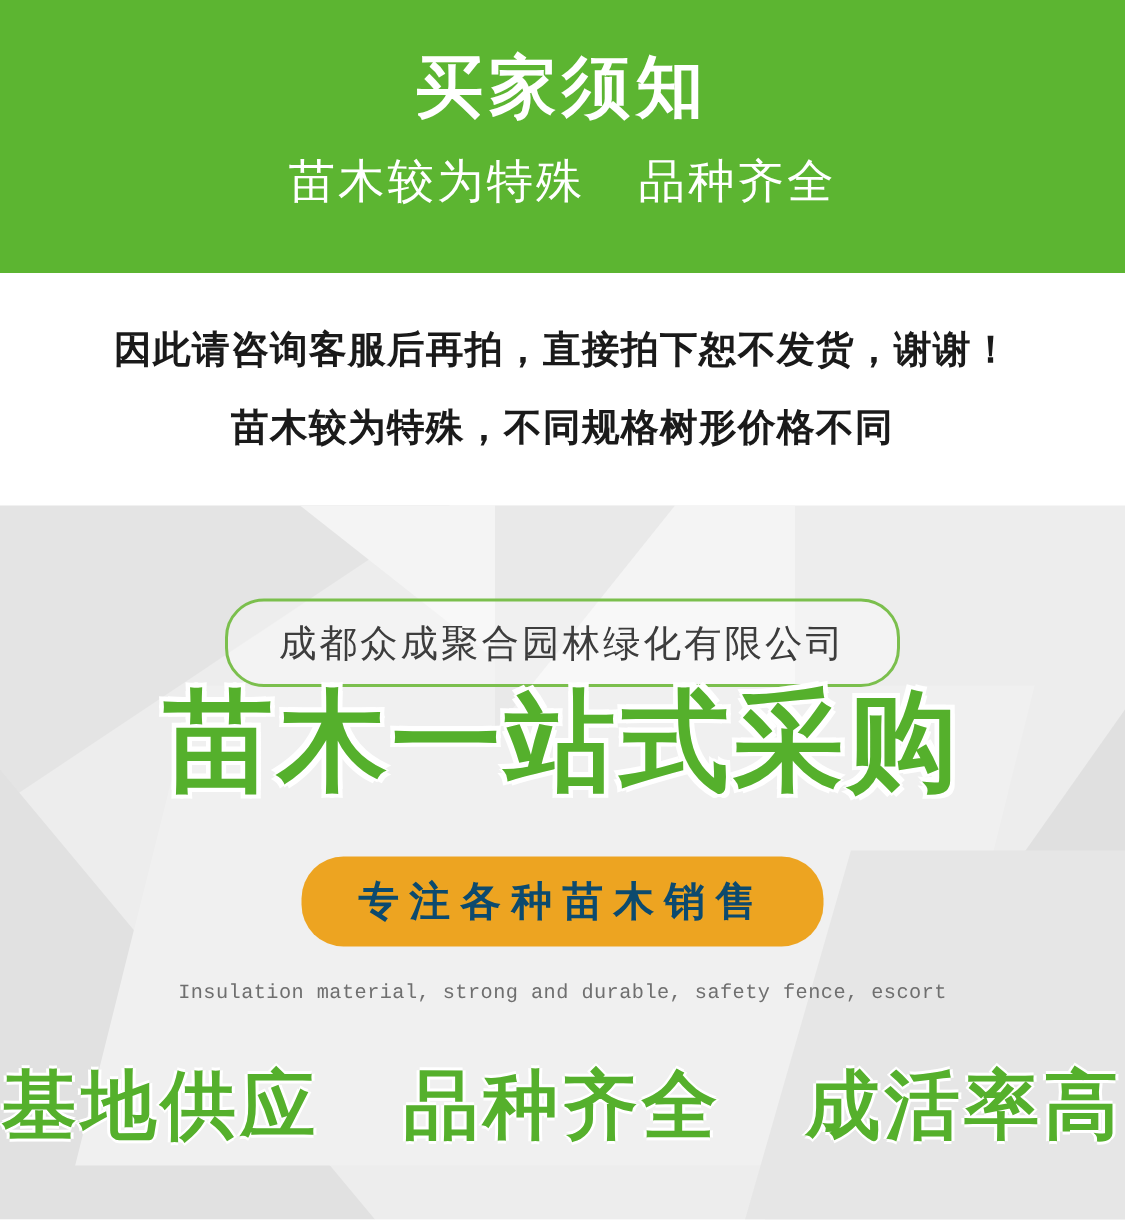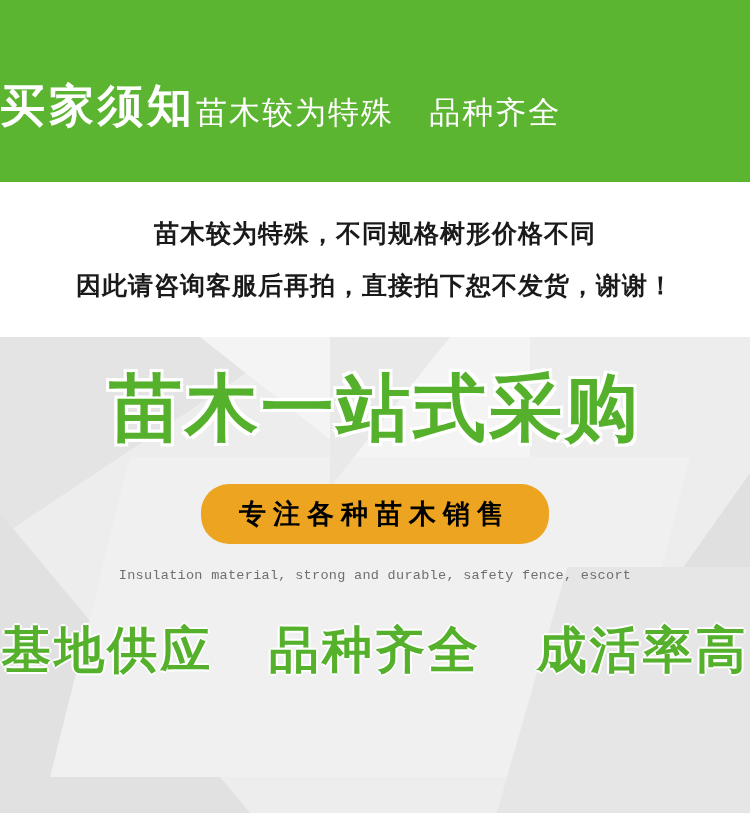--- a/index.html
+++ b/index.html
@@ -10,20 +10,21 @@
     background: #ffffff;
     overflow: hidden;
   }
 
   
   .banner {
     width: 750px;
     height: 182px;
     background: #5cb531;
     display: flex;
+    flex-direction: column;
     align-items: center;
     justify-content: flex-start;
     padding-top: 30px;
   }
   .banner-title {
     color: #ffffff;
     font-size: 45px;
     font-weight: bold;
     letter-spacing: 4px;
     line-height: 1.25;
@@ -118,39 +119,38 @@
     padding: 11px 34px;
     background: rgba(255,255,255,0.35);
   }
   .company-box span {
     font-size: 25px;
     color: #3d3d3d;
     letter-spacing: 2px;
   }
 
   .headline {
-    margin-top: 34px;
     font-size: 73px;
     font-weight: bold;
     color: #55b02c;
     letter-spacing: 3px;
     line-height: 1;
     text-shadow:
       2px 0 0 #ffffff, -2px 0 0 #ffffff, 0 2px 0 #ffffff, 0 -2px 0 #ffffff,
       3px 3px 0 #ffffff, -3px 3px 0 #ffffff, 3px -3px 0 #ffffff, -3px -3px 0 #ffffff;
   }
 
   .pill {
     margin-top: 40px;
     background: #eda421;
     border-radius: 28px;
     padding: 12px 38px;
   }
   .pill span {
-    color: #000000;
+    color: #0c4a6e;
     font-size: 27px;
     font-weight: bold;
     letter-spacing: 7px;
   }
 
   .eng {
     margin-top: 22px;
     text-align: center;
     color: #6f6f6f;
     font-size: 13.5px;
@@ -177,34 +177,37 @@
 <div class="banner">
   <div class="banner-title">买家须知</div>
   <div class="banner-sub">
     <span>苗木较为特殊</span>
     <span class="gap"></span>
     <span>品种齐全</span>
   </div>
 </div>
 
 <div class="notice">
+  <div class="notice-line">因此请咨询客服后再拍，直接拍下恕不发货，谢谢！</div>
   <div class="notice-line">苗木较为特殊，不同规格树形价格不同</div>
-  <div class="notice-line">因此请咨询客服后再拍，直接拍下恕不发货，谢谢！</div>
 </div>
 
 <div class="promo">
   <div class="shape s1"></div>
   <div class="shape s2"></div>
   <div class="shape s3"></div>
   <div class="shape s4"></div>
   <div class="shape s5"></div>
   <div class="shape s6"></div>
   <div class="shape s7"></div>
 
   <div class="promo-inner">
+    <div class="company-box">
+      <span>成都众成聚合园林绿化有限公司</span>
+    </div>
 
     <div class="headline">苗木一站式采购</div>
 
     <div class="pill">
       <span>专注各种苗木销售</span>
     </div>
 
     <div class="eng">
       <div>Insulation material, strong and durable, safety fence, escort</div>
     </div>

